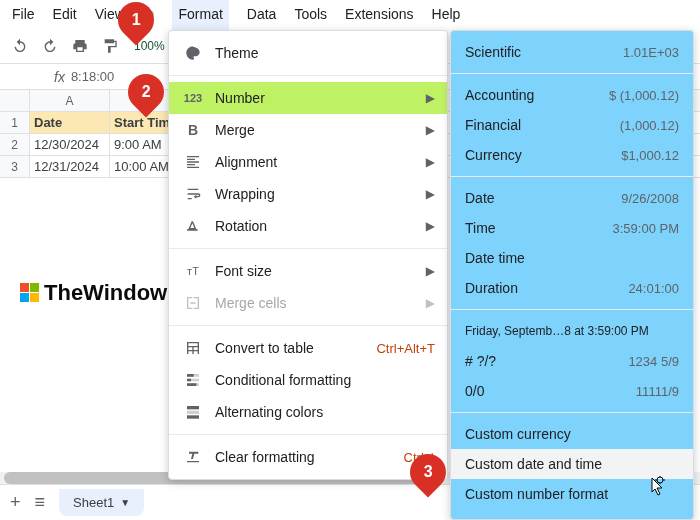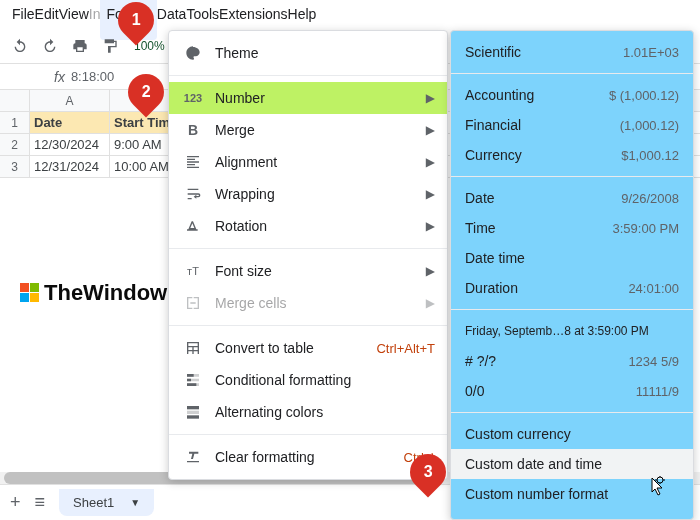--- a/index.html
+++ b/index.html
@@ -1,18 +1,18 @@
 <!DOCTYPE html>
 <html><head>
 <meta charset="utf-8">
 <style>
   * { box-sizing: border-box; margin: 0; padding: 0; font-family: Arial, sans-serif; }
   body { width: 700px; height: 520px; background: #fff; overflow: hidden; position: relative; font-size: 14px; color: #3c4043; }
 
-  .menubar { display: flex; align-items: center; padding: 4px 12px; height: 28px; }
+  .menubar { display: flex; align-items: center; gap: 18px; padding: 4px 12px; height: 28px; }
   .menubar span { font-size: 14px; color: #202124; cursor: default; }
 
   .toolbar { display: flex; align-items: center; gap: 10px; padding: 4px 10px; height: 36px; border-bottom: 1px solid #e0e0e0; }
   .toolbar .ico { width: 20px; height: 20px; display: flex; align-items: center; justify-content: center; color: #5f6368; }
   .toolbar .zoom { font-size: 12px; color: #14532d; padding: 0 4px; }
 
   .fxbar { display: flex; align-items: center; height: 26px; border-bottom: 1px solid #e0e0e0; }
   .fxbar .cellref { width: 48px; padding: 0 8px; font-size: 13px; color: #5f6368; }
   .fxbar .fx { font-style: italic; color: #5f6368; padding: 0 6px; }
   .fxbar .val { font-size: 13px; color: #5f6368; }
@@ -61,21 +61,21 @@
   .c1 { top: 2px; left: 118px; }
   .c2 { top: 74px; left: 128px; }
   .c3 { top: 454px; left: 410px; transform: rotate(45deg); border-radius: 50% 50% 0 50%; }
   .c3 span { transform: rotate(-45deg); }
 
   .watermark { position: absolute; top: 280px; left: 20px; font-size: 22px; font-weight: bold; color: #0b0b0b; z-index: 5; display: flex; align-items: center; }
   .watermark .flag { width: 20px; height: 20px; margin-right: 4px; }
 
   .bottombar { position: absolute; bottom: 0; left: 0; right: 0; height: 36px; border-top: 1px solid #e0e0e0; display: flex; align-items: center; padding: 0 10px; gap: 14px; background: #fff; z-index: 2; }
   .bottombar .plus, .bottombar .ham { color: #5f6368; font-size: 18px; }
-  .tab { background: #e8f0fe; border-radius: 0 0 8px 8px; padding: 6px 14px; font-size: 13px; display: flex; align-items: center; gap: 16px;}
+  .tab { background: #e8f0fe; border-radius: 0 0 8px 8px; padding: 6px 14px; font-size: 13px; display: flex; align-items: center; gap: 6px;}
 
   .hscroll { position: absolute; bottom: 36px; left: 0; right: 0; height: 12px; background: #f1f1f1; }
   .hscroll .thumb { height: 100%; background: #c1c1c1; border-radius: 6px; width: 430px; margin-left: 4px; }
 
   .cursor { position: absolute; top: 476px; left: 648px; z-index: 60; }
 
   svg { display: block; }
 </style>
 </head>
 <body>

